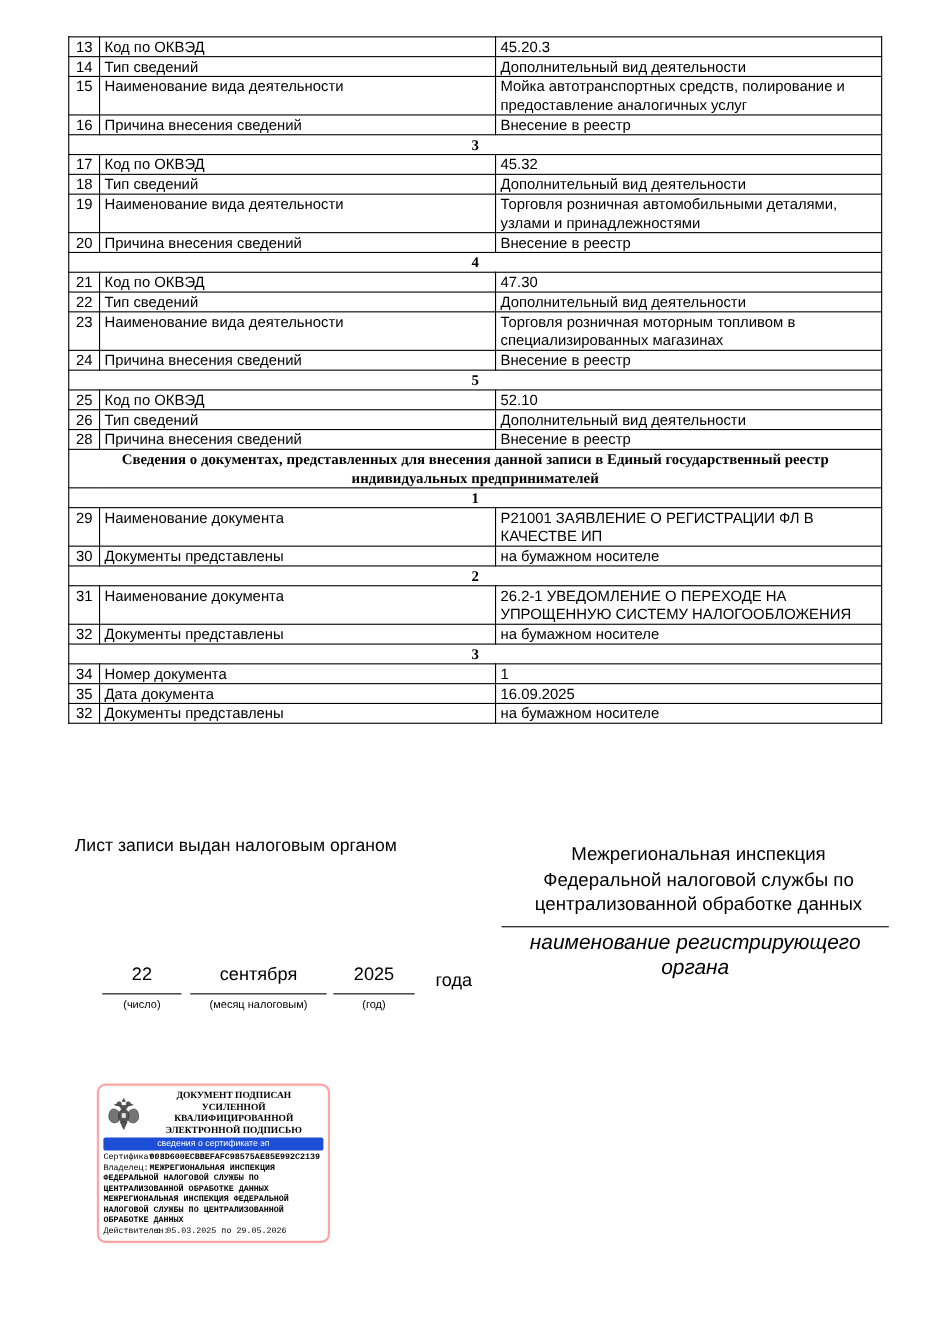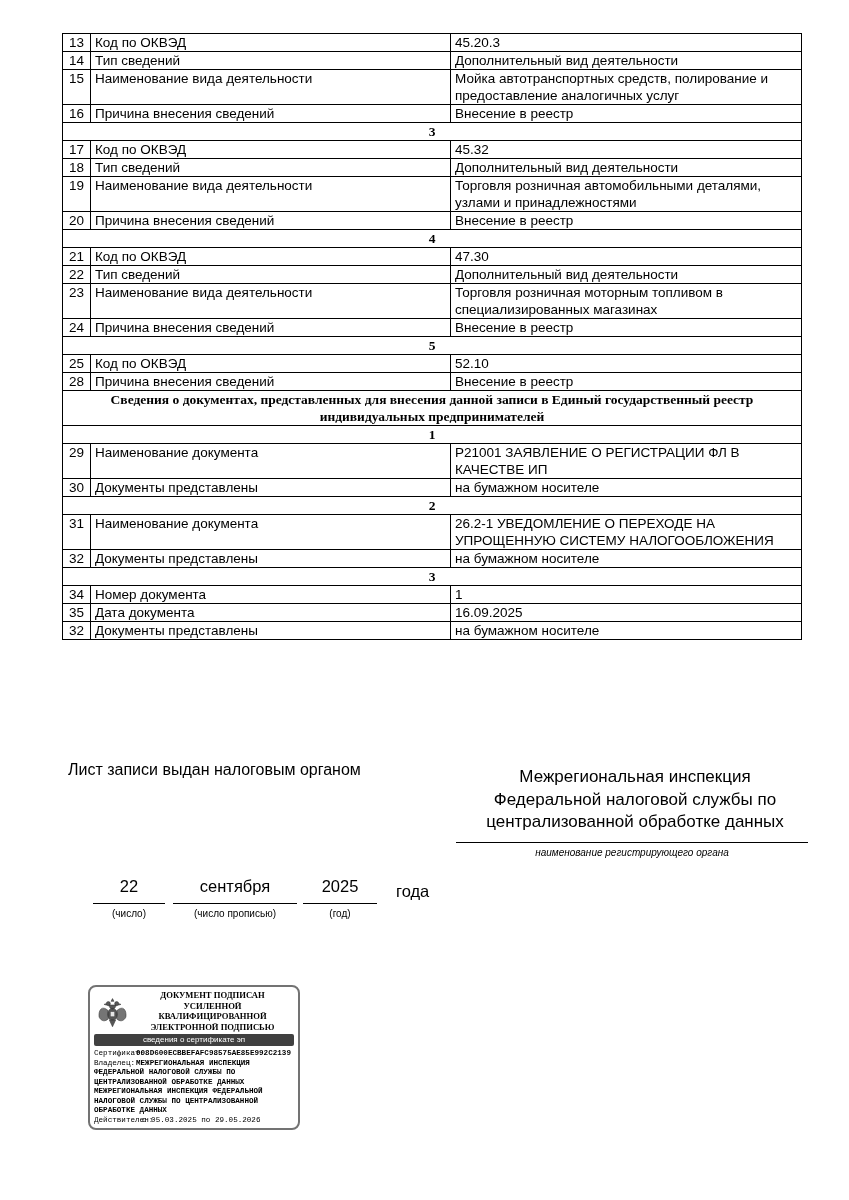--- a/index.html
+++ b/index.html
@@ -18,40 +18,40 @@
   td.td-head{text-align:center;font-family:"Liberation Serif",serif;
              font-weight:bold;font-size:13.5px;line-height:17px;padding:1px 6px;}
 
   
   .issued{position:absolute;left:68px;top:761px;font-size:16px;white-space:nowrap;}
   .authority{position:absolute;left:462px;top:766px;width:346px;
              text-align:center;font-size:17px;line-height:22.5px;}
   .auth-line{position:absolute;left:456px;top:842px;width:352px;height:0;
              border-top:1.5px solid #000;}
   .auth-caption{position:absolute;left:456px;top:847px;width:352px;
-                text-align:center;font-style:italic;font-size:10px;}
+                text-align:center;font-style:italic;font-size:19px;}
 
   
   .date-group{position:absolute;top:876px;text-align:center;}
   .date-group .val{font-size:16.5px;line-height:20px;padding-bottom:7px;
                    border-bottom:1.5px solid #000;}
   .date-group .cap{font-size:10px;padding-top:4px;}
   .dg-day{left:93px;width:72px;}
   .dg-month{left:173px;width:124px;}
   .dg-year{left:303px;width:74px;}
   .date-suffix{position:absolute;left:396px;top:882px;font-size:16.5px;}
 
   
   .stamp{position:absolute;left:88px;top:985px;width:212px;box-sizing:border-box;
-         border:2px solid #737373;border-radius:8px;padding:3px 4px;background:#fff;}
+         border:2px solid #fca5a5;border-radius:8px;padding:3px 4px;background:#fff;}
   .stamp-header{display:flex;align-items:center;}
   .stamp-eagle{width:37px;height:37px;flex:none;}
   .stamp-title{flex:1;text-align:center;font-family:"Liberation Serif",serif;
                font-weight:bold;font-size:8.6px;line-height:10.5px;}
-  .stamp-bar{background:#404040;color:#fff;text-align:center;font-size:8px;
+  .stamp-bar{background:#1d4ed8;color:#fff;text-align:center;font-size:8px;
              line-height:12px;border-radius:2px;margin:2px 0 3px 0;
              font-family:"Liberation Sans",sans-serif;}
   .stamp-body{font-family:Liberation Mono, monospace;font-size:7.6px;line-height:9.5px;}
   .stamp-body .lbl{display:inline-block;width:42px;}
   .stamp-body .caps{font-weight:bold;}
 </style>
 </head>
 <body>
 
 <div class="page">
@@ -131,20 +131,25 @@
         </tr>
         <tr>
           <td colspan="3" class="td-sec">5</td>
         </tr>
         <tr>
           <td class="td-num">25</td>
           <td class="td-label">Код по ОКВЭД</td>
           <td class="td-value">52.10</td>
         </tr>
         <tr>
+          <td class="td-num">26</td>
+          <td class="td-label">Тип сведений</td>
+          <td class="td-value">Дополнительный вид деятельности</td>
+        </tr>
+        <tr>
           <td class="td-num">28</td>
           <td class="td-label">Причина внесения сведений</td>
           <td class="td-value">Внесение в реестр</td>
         </tr>
         <tr>
           <td colspan="3" class="td-head">Сведения о документах, представленных для внесения данной записи в Единый государственный реестр индивидуальных предпринимателей</td>
         </tr>
         <tr>
           <td colspan="3" class="td-sec">1</td>
         </tr>
@@ -201,21 +206,21 @@
   </div>
   <div class="auth-line"></div>
   <div class="auth-caption">наименование регистрирующего органа</div>
 
   <div class="date-group dg-day">
     <div class="val">22</div>
     <div class="cap">(число)</div>
   </div>
   <div class="date-group dg-month">
     <div class="val">сентября</div>
-    <div class="cap">(число прописью)</div>
+    <div class="cap">(месяц налоговым)</div>
   </div>
   <div class="date-group dg-year">
     <div class="val">2025</div>
     <div class="cap">(год)</div>
   </div>
   <div class="date-suffix">года</div>
 
   <div class="stamp">
     <div class="stamp-header">
       <svg class="stamp-eagle" viewBox="0 0 40 40" xmlns="http://www.w3.org/2000/svg">

